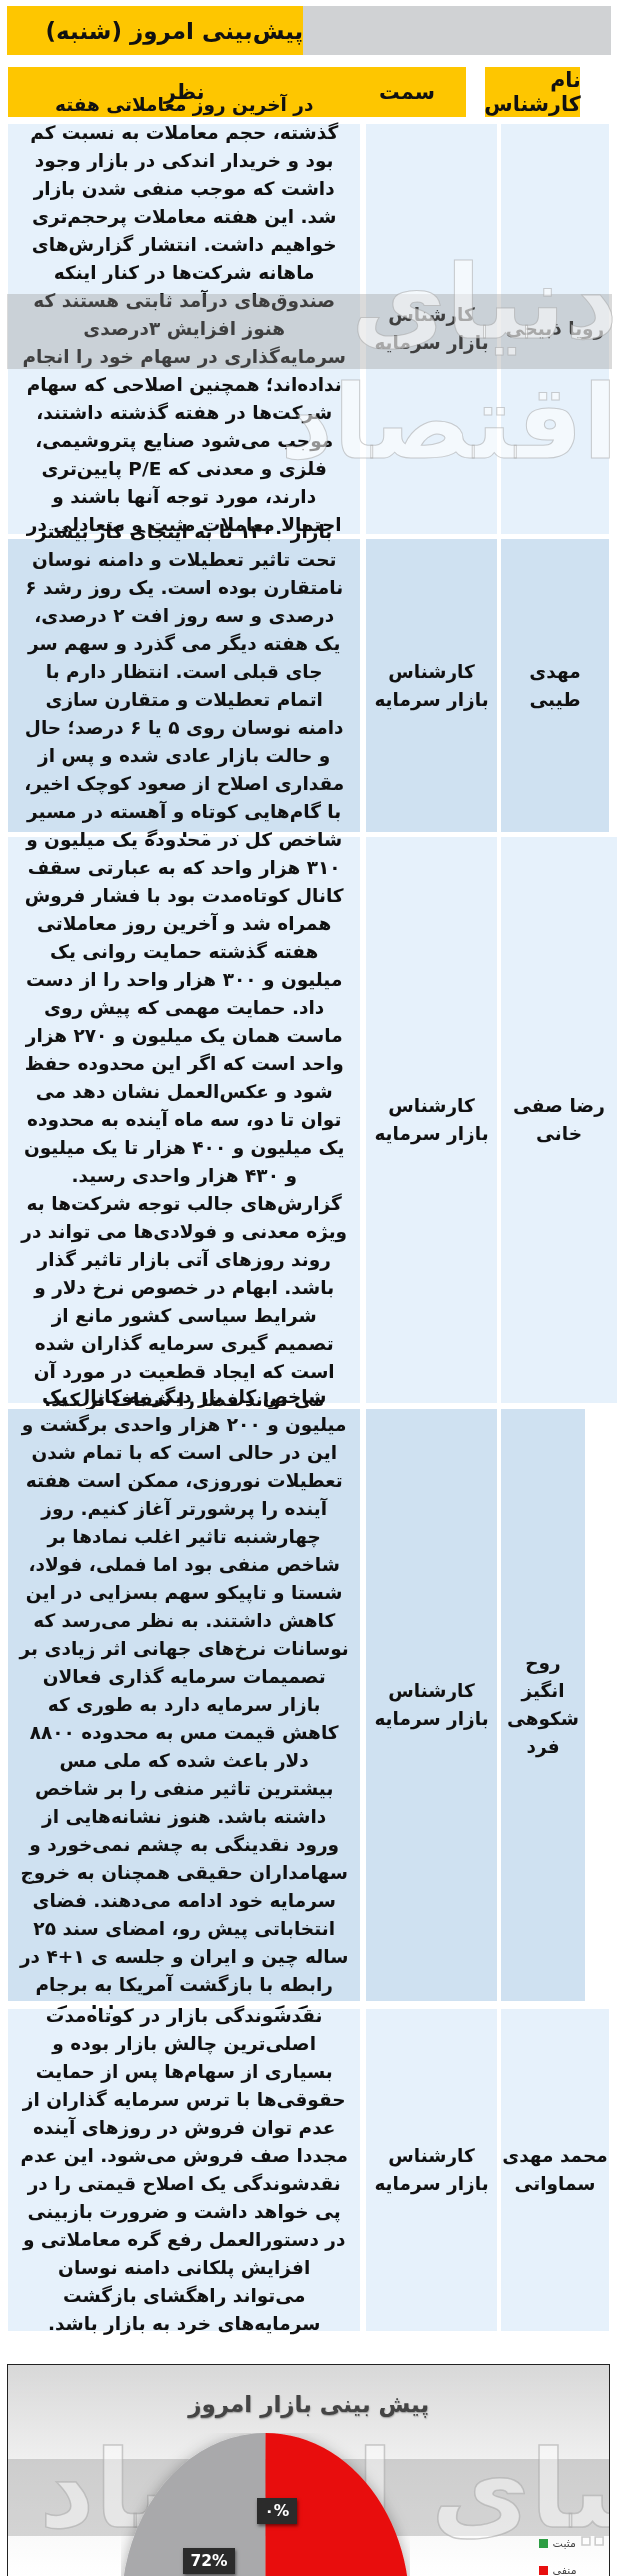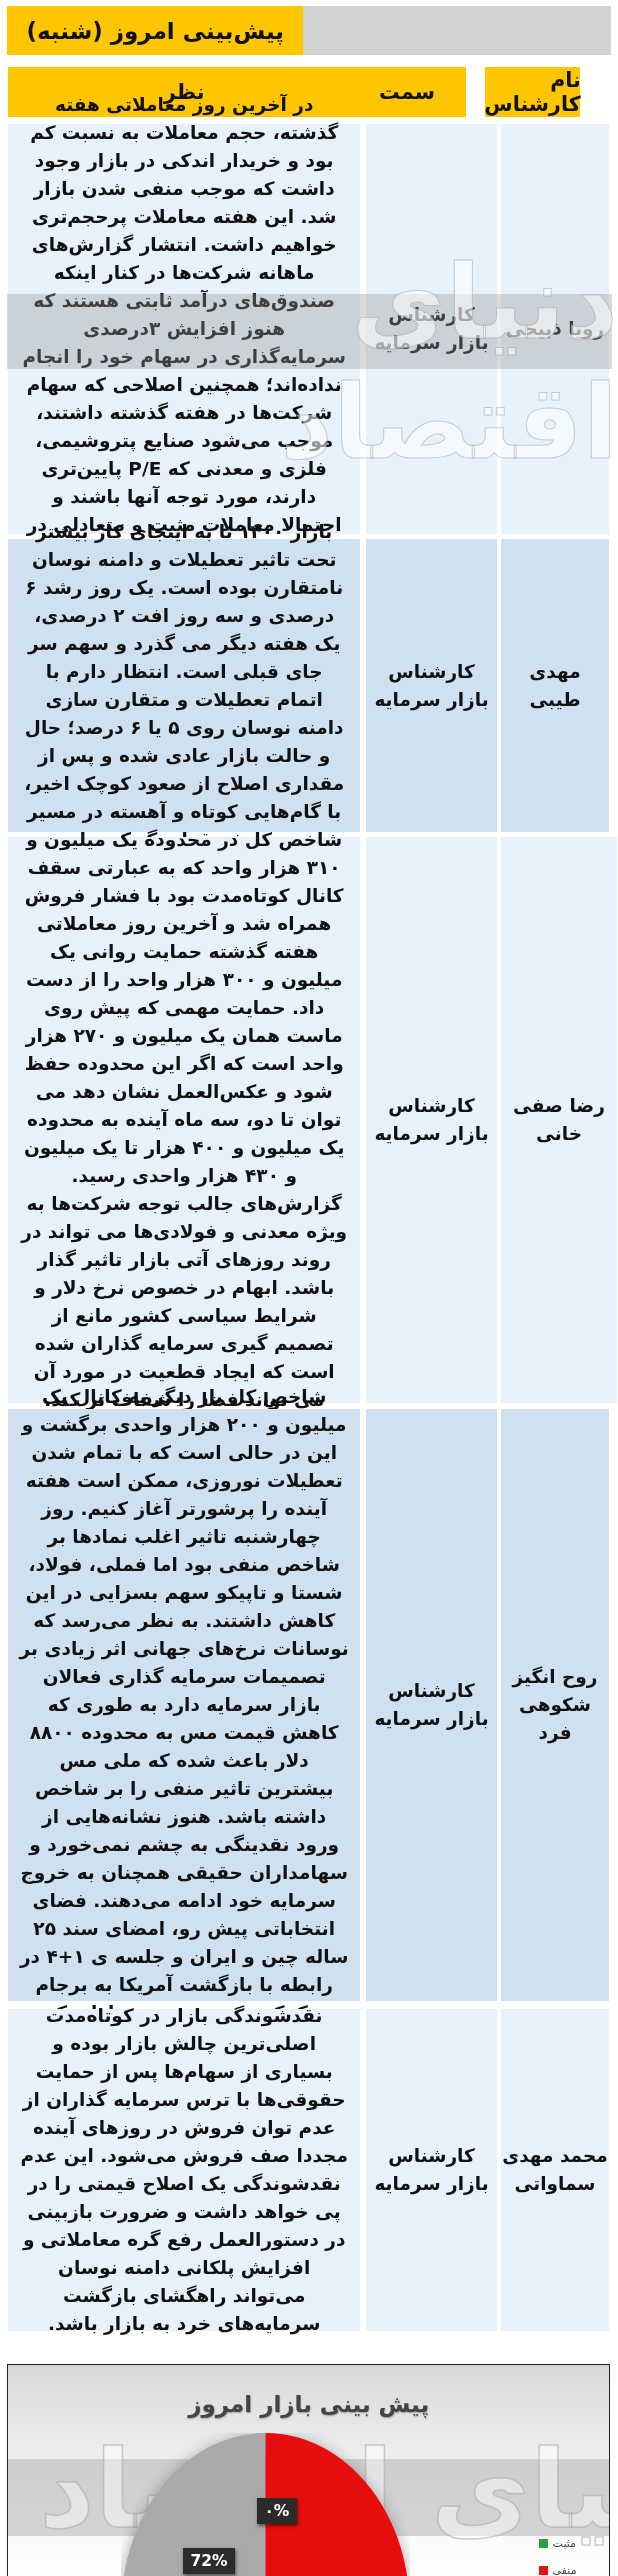--- a/index.html
+++ b/index.html
@@ -1,19 +1,19 @@
 <!DOCTYPE html>
 <html style="font-size:8.2px"><head>
 <meta charset="utf-8">
 <style>
   html, body { margin:0; padding:0; background:#ffffff; }
   body { width:618px; height:2726px; position:relative; overflow:hidden;
          font-family:"DejaVu Sans", sans-serif; direction:rtl; color:#111; }
   .title-bar { position:absolute; left:7.2px; top:6.2px; width:604px; height:49px; display:flex; }
-  .title-yellow { width:296px; height:100%; background:#fec600; display:flex; align-items:center; justify-content:center; }
+  .title-yellow { width:296px; height:100%; background:#fec600; display:flex; align-items:center; }
   .title-gray { flex:1; height:100%; background:#d0d2d4; }
   .title-text { font-size:23px; font-weight:bold; color:#111; }
   .hdr { position:absolute; top:67px; height:50px; background:#fec600; display:flex; align-items:center; justify-content:center; font-size:20.6px; font-weight:bold; }
   .col-name { left:485px; width:95px; }
   .col-role { left:348px; width:118px; }
   .col-view { left:8.2px; width:352px; }
   .cell { position:absolute; display:flex; align-items:center; justify-content:center; text-align:center; font-size:18.5px; line-height:28px; font-weight:bold; box-sizing:border-box; }
   .cell.view { padding:0 11.3px; }
   .light { background:#e6f1fb; }
   .dark { background:#cfe1f1; }
@@ -48,21 +48,21 @@
 <div class="cell light view" style="left:8.2px;top:124px;width:352px;height:410px;">در آخرین روز معاملاتی هفته گذشته، حجم معاملات به نسبت کم بود و خریدار اندکی در بازار وجود داشت که موجب منفی شدن بازار شد. این هفته معاملات پرحجم‌تری خواهیم داشت. انتشار گزارش‌های ماهانه شرکت‌ها در کنار اینکه صندوق‌های درآمد ثابتی هستند که هنوز افزایش ۳درصدی سرمایه‌گذاری در سهام خود را انجام نداده‌اند؛ همچنین اصلاحی که سهام شرکت‌ها در هفته گذشته داشتند، موجب می‌شود صنایع پتروشیمی، فلزی و معدنی که P/E پایین‌تری دارند، مورد توجه آنها باشند و احتمالا معاملات مثبت و متعادلی در این گروه‌ها داشته باشیم.</div>
 
 <div class="cell dark" style="left:501px;top:539px;width:108px;height:293px;">مهدی طیبی</div>
 <div class="cell dark" style="left:366px;top:539px;width:131px;height:293px;">کارشناس بازار سرمایه</div>
 <div class="cell dark view" style="left:8.2px;top:539px;width:352px;height:293px;">بازار ۱۴۰۰ تا به اینجای کار بیشتر تحت تاثیر تعطیلات و دامنه نوسان نامتقارن بوده است. یک روز رشد ۶ درصدی و سه روز افت ۲ درصدی، یک هفته دیگر می گذرد و سهم سر جای قبلی است. انتظار دارم با اتمام تعطیلات و متقارن سازی دامنه نوسان روی ۵ یا ۶ درصد؛ حال و حالت بازار عادی شده و پس از مقداری اصلاح از صعود کوچک اخیر، با گام‌هایی کوتاه و آهسته در مسیر رشد قرار بگیرد.</div>
 
 <div class="cell light" style="left:501px;top:837px;width:116px;height:566px;">رضا صفی خانی</div>
 <div class="cell light" style="left:366px;top:837px;width:131px;height:566px;">کارشناس بازار سرمایه</div>
 <div class="cell light view" style="left:8.2px;top:837px;width:352px;height:566px;">شاخص کل در محدوده یک میلیون و ۳۱۰ هزار واحد که به عبارتی سقف کانال کوتاه‌مدت بود با فشار فروش همراه شد و آخرین روز معاملاتی هفته گذشته حمایت روانی یک میلیون و ۳۰۰ هزار واحد را از دست داد. حمایت مهمی که پیش روی ماست همان یک میلیون و ۲۷۰ هزار واحد است که اگر این محدوده حفظ شود و عکس‌العمل نشان دهد می توان تا دو، سه ماه آینده به محدوده یک میلیون و ۴۰۰ هزار تا یک میلیون و ۴۳۰ هزار واحدی رسید. گزارش‌های جالب توجه شرکت‌ها به ویژه معدنی و فولادی‌ها می تواند در روند روزهای آتی بازار تاثیر گذار باشد. ابهام در خصوص نرخ دلار و شرایط سیاسی کشور مانع از تصمیم گیری سرمایه گذاران شده است که ایجاد قطعیت در مورد آن می تواند فضا را شفاف تر کند.</div>
 
-<div class="cell dark" style="left:501px;top:1409px;width:108px;height:592px;">روح انگیز شکوهی فرد</div>
+<div class="cell dark" style="left:501px;top:1409px;width:84px;height:592px;">روح انگیز شکوهی فرد</div>
 <div class="cell dark" style="left:366px;top:1409px;width:131px;height:592px;">کارشناس بازار سرمایه</div>
 <div class="cell dark view" style="left:8.2px;top:1409px;width:352px;height:592px;">شاخص کل بار دیگر به کانال یک میلیون و ۲۰۰ هزار واحدی برگشت و این در حالی است که با تمام شدن تعطیلات نوروزی، ممکن است هفته آینده را پرشورتر آغاز کنیم. روز چهارشنبه تاثیر اغلب نمادها بر شاخص منفی بود اما فملی، فولاد، شستا و تاپیکو سهم بسزایی در این کاهش داشتند. به نظر می‌رسد که نوسانات نرخ‌های جهانی اثر زیادی بر تصمیمات سرمایه گذاری فعالان بازار سرمایه دارد به طوری که کاهش قیمت مس به محدوده ۸۸۰۰ دلار باعث شده که ملی مس بیشترین تاثیر منفی را بر شاخص داشته باشد. هنوز نشانه‌هایی از ورود نقدینگی به چشم نمی‌خورد و سهامداران حقیقی همچنان به خروج سرمایه خود ادامه می‌دهند. فضای انتخاباتی پیش رو، امضای سند ۲۵ ساله چین و ایران و جلسه ی ۱+۴ در رابطه با بازگشت آمریکا به برجام نیز کمکی به تغییر جهت بازار نکرد.</div>
 
 <div class="cell light" style="left:501px;top:2009px;width:108px;height:322px;">محمد مهدی سماواتی</div>
 <div class="cell light" style="left:366px;top:2009px;width:131px;height:322px;">کارشناس بازار سرمایه</div>
 <div class="cell light view" style="left:8.2px;top:2009px;width:352px;height:322px;">نقدشوندگی بازار در کوتاه‌مدت اصلی‌ترین چالش بازار بوده و بسیاری از سهام‌ها پس از حمایت حقوقی‌ها با ترس سرمایه گذاران از عدم توان فروش در روزهای آینده مجددا صف فروش می‌شود. این عدم نقدشوندگی یک اصلاح قیمتی را در پی خواهد داشت و ضرورت بازبینی در دستورالعمل رفع گره معاملاتی و افزایش پلکانی دامنه نوسان می‌تواند راهگشای بازگشت سرمایه‌های خرد به بازار باشد.</div>
 
 <div class="wm-band"></div>
 <div class="wm-text">دنیای اقتصاد</div>
 

